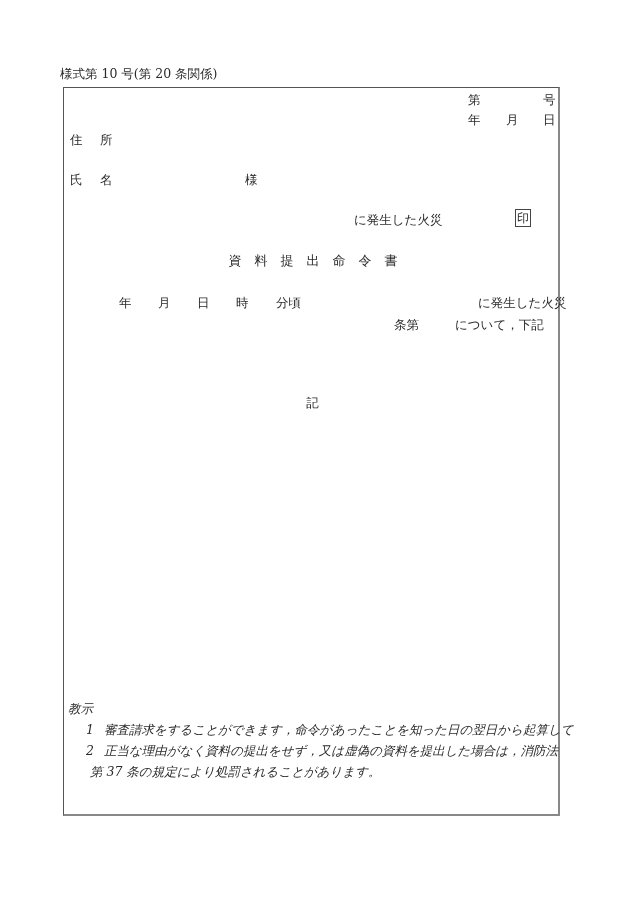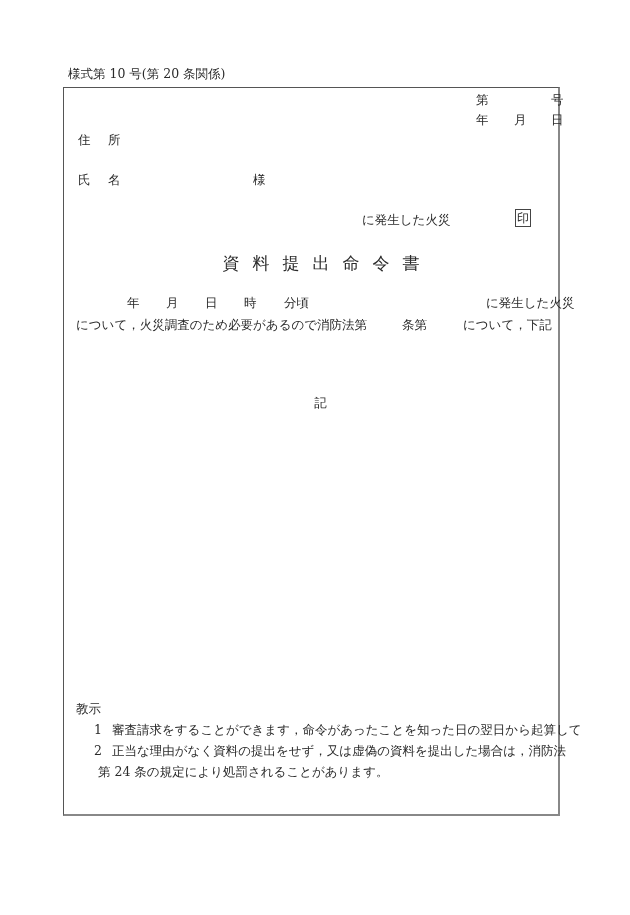--- a/index.html
+++ b/index.html
@@ -27,21 +27,21 @@
     position: absolute;
     left: 63px;
     top: 87px;
     width: 497px;
     height: 729px;
     border: 1px solid #555;
     border-right: 2px solid #888;
     border-bottom: 2px solid #888;
     box-sizing: border-box;
   }
-  .abs { position: absolute; white-space: nowrap; margin-left: 8px; }
+  .abs { position: absolute; white-space: nowrap; }
   .num-row { top: 4px; left: 404px; width: 86px; }
   .num-row span, .date-row span { position: absolute; }
   .date-row { top: 24px; left: 404px; width: 86px; }
   .addr { left: 6px; top: 44px; }
   .addr .lbl1 { position: absolute; left: 0; }
   .addr .lbl2 { position: absolute; left: 30px; }
   .name { left: 6px; top: 84px; }
   .name .lbl1 { position: absolute; left: 0; }
   .name .lbl2 { position: absolute; left: 30px; }
   .name .sama { position: absolute; left: 175px; }
@@ -56,36 +56,36 @@
     font-size: 12px;
     line-height: 16px;
     text-align: center;
   }
   .title {
     left: 0;
     width: 497px;
     top: 164px;
     text-align: center;
     letter-spacing: 13px;
-    font-size: 17px;
+    font-size: 13px;
     padding-left: 14px;
     box-sizing: border-box;
   }
   .body-para {
     left: 6px;
     top: 204px;
     width: 484px;
     line-height: 22px;
   }
   .body-para .line { position: relative; height: 22px; }
   .body-para .line span { position: absolute; top: 0; }
   .ki { left: 0; width: 497px; top: 307px; text-align: center; }
   .notice { left: 6px; top: 610px; width: 484px; line-height: 21px; }
   .notice .line { position: relative; height: 21px; }
-  .notice .line span { position: absolute; top: 0; }
+  .notice .line span { position: absolute; top: 0; font-style: italic; }
 </style>
 </head>
 <body>
 
 <div class="form-caption abs">様式第 10 号(第 20 条関係)</div>
 
 <div class="frame">
 
   <div class="abs num-row">
     <span style="left:0">第</span>
@@ -117,38 +117,37 @@
   <div class="abs body-para">
     <div class="line">
       <span style="left:49px">年</span>
       <span style="left:88px">月</span>
       <span style="left:127px">日</span>
       <span style="left:166px">時</span>
       <span style="left:206px">分頃</span>
       <span style="left:408px">に発生した火災</span>
     </div>
     <div class="line">
-      <span style="left:-2px">について，火災調査のため必要があるので消防法第</span>
       <span style="left:324px">条第</span>
       <span style="left:385px">について，下記</span>
     </div>
   </div>
 
   <div class="abs ki">記</div>
 
   <div class="abs notice">
     <div class="line">
       <span style="left:-2px">教示</span>
     </div>
     <div class="line">
       <span style="left:16px">1</span>
       <span style="left:34px">審査請求をすることができます，命令があったことを知った日の翌日から起算して</span>
     </div>
     <div class="line">
       <span style="left:16px">2</span>
       <span style="left:34px">正当な理由がなく資料の提出をせず，又は虚偽の資料を提出した場合は，消防法</span>
     </div>
     <div class="line">
-      <span style="left:20px">第 24 条の規定により処罰されることがあります。</span>
+      <span style="left:20px">第 37 条の規定により処罰されることがあります。</span>
     </div>
   </div>
 
 </div>
 
 </body></html>

